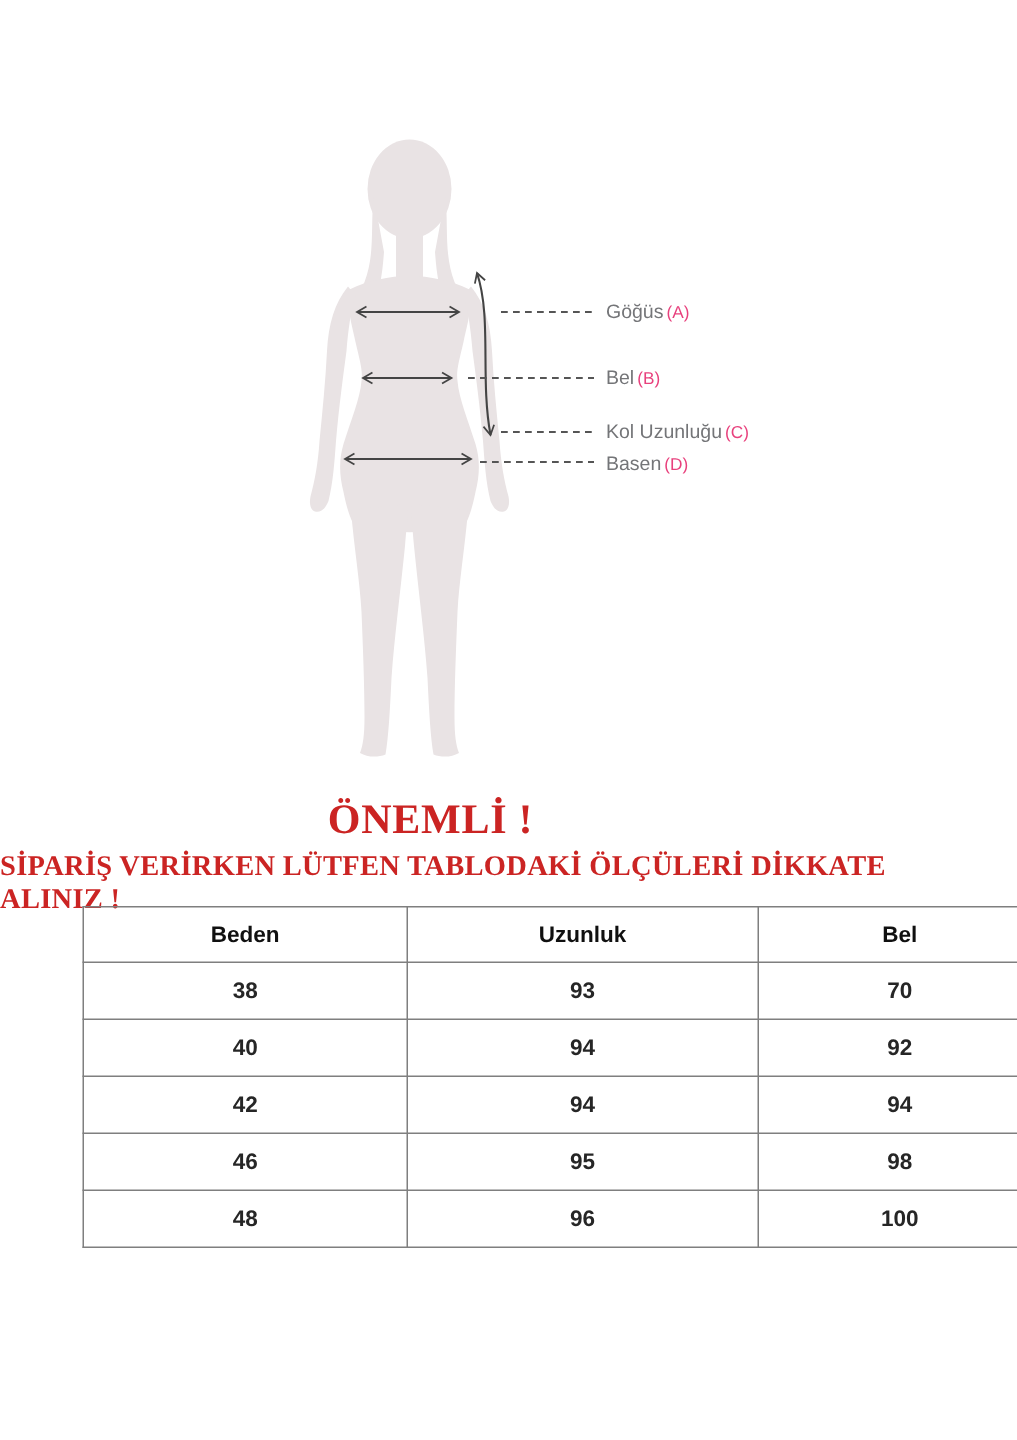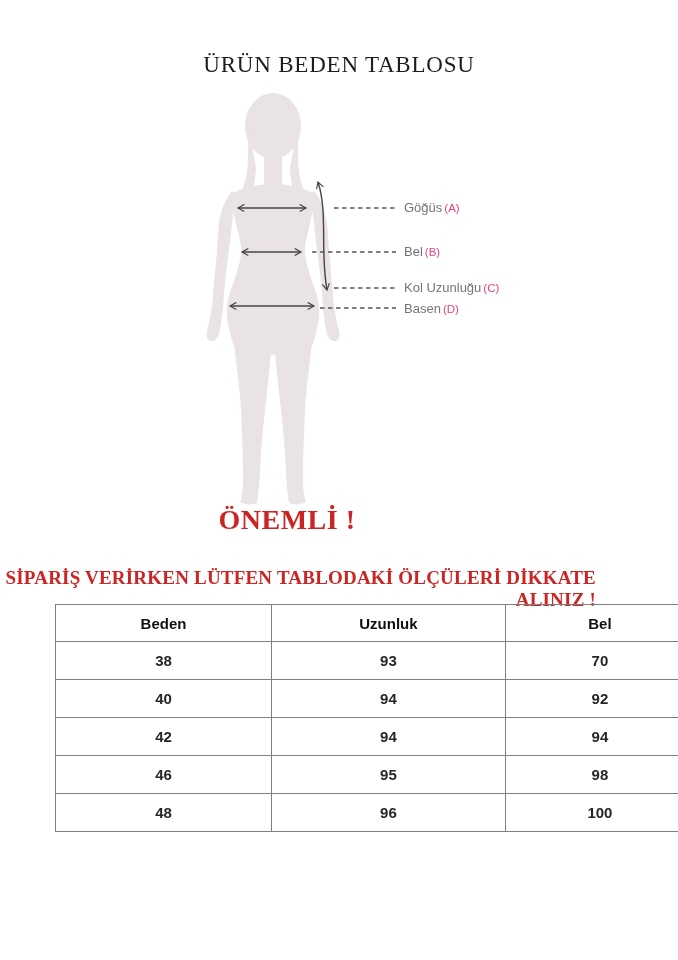--- a/index.html
+++ b/index.html
@@ -13,47 +13,46 @@
     font-size:23px;font-weight:400;letter-spacing:0.8px;color:#1d1d1d;
   }
   .diagram{position:absolute;left:0;top:88px;width:660px;height:425px;}
   .diagram svg{position:absolute;left:0;top:0;}
   .mlabel{
     position:absolute;left:404px;height:16px;line-height:16px;
     font-size:13px;color:#747578;white-space:nowrap;
   }
   .mlabel .mcode{color:#e8417d;font-size:11.5px;margin-left:2px;}
   .important-heading{
-    position:absolute;top:504px;left:0;width:574px;margin:0;text-align:center;
+    position:absolute;top:531px;left:0;width:574px;margin:0;text-align:center;
     font-family:"Liberation Serif",serif;font-weight:700;font-size:28px;
     color:#cb2423;letter-spacing:0.5px;
   }
   .important-message{
-    position:absolute;top:567px;left:0;width:596px;margin:0;text-align:right;
+    position:absolute;top:567px;left:0;width:596px;margin:0;text-align:left;
     font-family:"Liberation Serif",serif;font-weight:700;font-size:19px;
     color:#cb2423;letter-spacing:0.2px;
   }
   table.size-table{
     position:absolute;left:55px;top:604px;width:640px;
     border-collapse:collapse;table-layout:fixed;
   }
   table.size-table th,table.size-table td{
     border:1.5px solid #7f7f7f;text-align:center;vertical-align:middle;
     font-family:"Liberation Sans",sans-serif;padding:0;
   }
   table.size-table th{height:36px;font-size:15px;font-weight:700;color:#101010;}
   table.size-table td{height:37px;font-size:15px;font-weight:700;color:#262626;}
   col.c1{width:33.8%;} col.c2{width:36.6%;} col.c3{width:29.6%;}
 </style>
 </head>
 <body>
 
 <div class="page">
 
-  <h1 class="page-title">ÜRÜN BEDEN TABLOSU</h1>
 
   <div class="diagram">
     <svg width="678" height="425" viewBox="0 88 678 425">
       <defs>
         <marker id="arr" viewBox="0 0 10 10" refX="8" refY="5" markerWidth="9" markerHeight="9" orient="auto-start-reverse" markerUnits="userSpaceOnUse">
           <path d="M1,1 L8,5 L1,9" fill="none" stroke="#444444" stroke-width="1.3"></path>
         </marker>
       </defs>
 
       <g fill="#e9e3e4" stroke="none">

